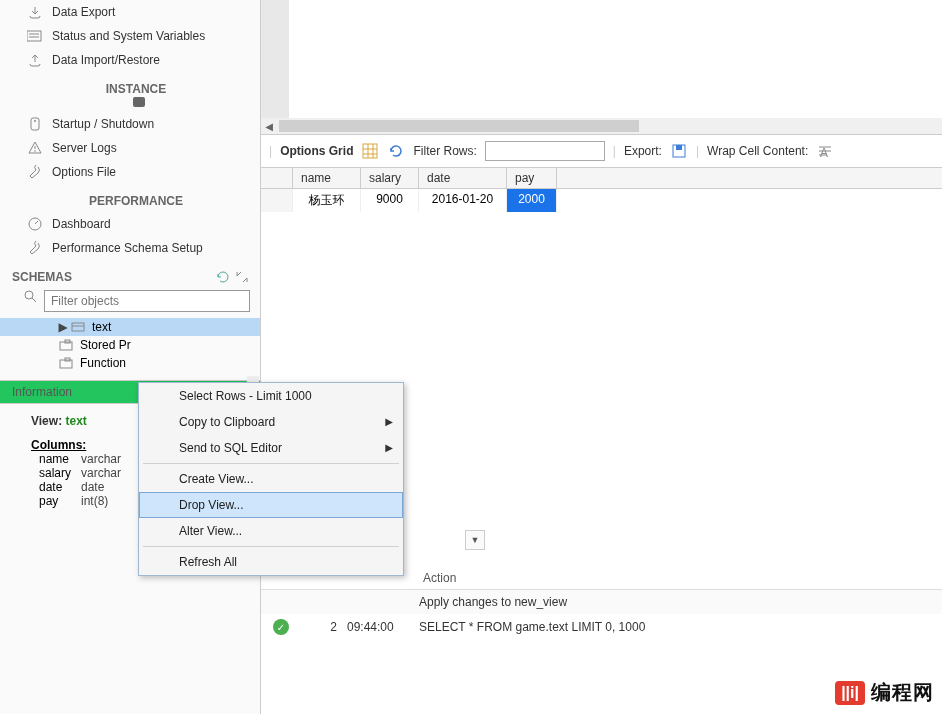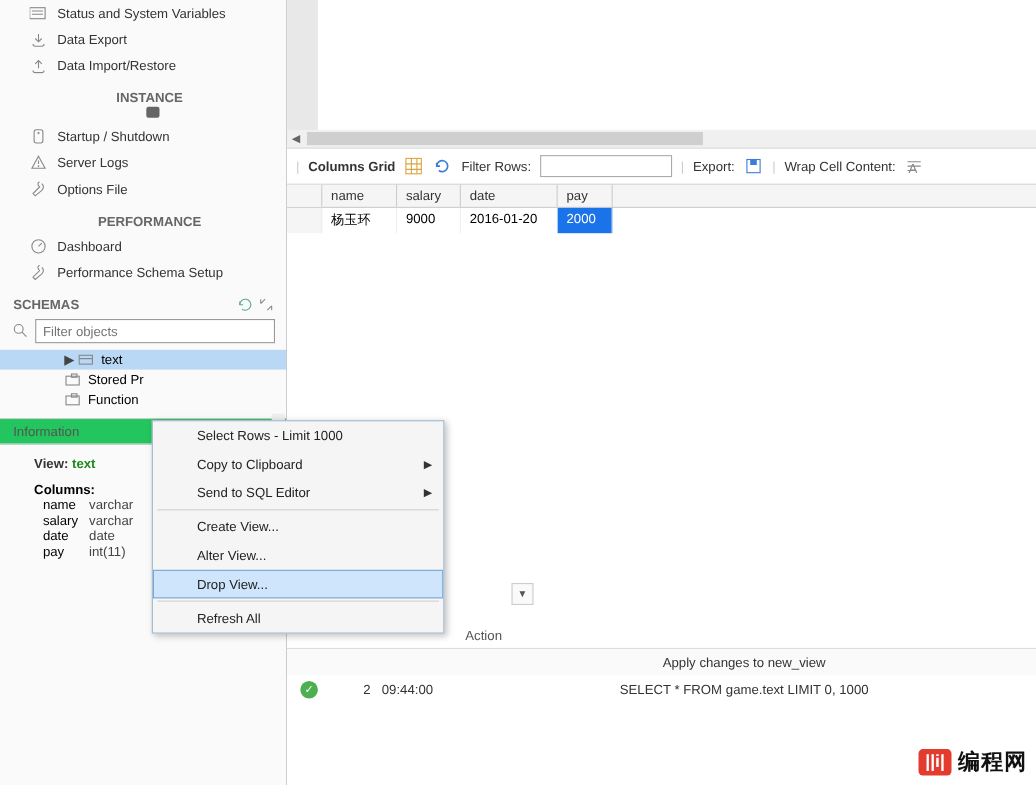--- a/index.html
+++ b/index.html
@@ -4,99 +4,99 @@
 <style>
 * { margin: 0; padding: 0; box-sizing: border-box; font-family: "Segoe UI", Tahoma, sans-serif; font-size: 12px; }
 body { width: 942px; height: 714px; background: #fff; position: relative; overflow: hidden; }
 .sidebar { position: absolute; left: 0; top: 0; width: 261px; height: 714px; background: #fafafa; border-right: 1px solid #ccc; }
 .nav-item { display: flex; align-items: center; padding: 4px 0 4px 26px; color: #333; cursor: pointer; font-size: 13px; }
 .nav-item .icon-box { width: 18px; height: 16px; margin-right: 8px; display: flex; align-items: center; justify-content: center; }
 .section-hdr { font-weight: bold; color: #666; font-size: 12px; padding: 10px 0 4px 12px; display: flex; align-items: center; flex-direction: column; }
 .schemas-hdr { display: flex; align-items: center; justify-content: space-between; padding: 10px 12px 4px 12px; }
 .schemas-hdr .lbl { font-weight: bold; color: #666; font-size: 12px; }
 .schemas-tools { display: flex; gap: 6px; color: #888; }
-.filter-row { display: flex; align-items: center; padding: 2px 10px 6px 12px; gap: 6px; }
+.filter-row { display: flex; padding: 2px 10px 6px 24px; gap: 6px; }
 .filter-input { flex: 1; border: 1px solid #999; padding: 3px 6px; color: #888; font-size: 12px; }
 .tree { padding: 0; }
 .tree-item { display: flex; align-items: center; padding: 2px 0 2px 58px; font-size: 13px; }
 .tree-item.selected { background: #b9d8f5; }
 .tree-item .tri { width: 10px; text-align: center; color: #444; margin-right: 2px; }
 .tree-item .tree-icon { width: 16px; height: 14px; margin-right: 6px; display: flex; align-items: center; justify-content: center; }
 .tree-scrollbar { position: absolute; right: 1px; top: 376px; width: 12px; height: 50px; background: #eee; }
 .info-hdr { background: #22c55e; border-top: 1px solid #ccc; border-bottom: 1px solid #ccc; padding: 4px 12px; color: #555; font-size: 12px; margin-top: 8px; }
 .info-body { padding: 10px 31px; font-size: 12px; }
 .info-body .view-lbl { color: #333; font-weight: bold; }
 .info-body .view-name { color: #1e8a1e; font-weight: bold; }
-.info-body .cols-lbl { font-weight: bold; margin-top: 10px; }
+.info-body .cols-lbl { font-weight: bold; margin-top: 10px; text-decoration: underline; }
 .col-row { display: flex; }
 .col-row .cn { width: 50px; padding-left: 8px; }
 .col-row .ct { color: #444; }
 .main { position: absolute; left: 261px; top: 0; right: 0; height: 714px; background: #fff; }
 .editor-area { height: 135px; background: #fff; border-bottom: 1px solid #ccc; position: relative; }
 .editor-gutter { position: absolute; left: 0; top: 0; width: 28px; height: 130px; background: #e8e8e8; }
 .hscroll { position: absolute; left: 0; bottom: 0; right: 0; height: 16px; background: #f0f0f0; display: flex; align-items: center; }
 .hscroll .arrow { width: 16px; text-align: center; color: #666; font-size: 10px; }
 .hscroll .thumb { width: 360px; height: 12px; background: #cfcfcf; margin-left: 2px; }
 .toolbar { display: flex; align-items: center; padding: 6px 8px; border-bottom: 1px solid #ccc; gap: 8px; }
 .tb-sep { color: #ccc; }
 .tb-label { color: #333; }
 .tb-bold { font-weight: bold; }
 .tb-input { border: 1px solid #aaa; width: 120px; height: 20px; padding: 0 4px; }
 .tb-icon { width: 18px; height: 18px; display: flex; align-items: center; justify-content: center; }
 .grid { font-size: 13px; }
 .grid-hdr { display: flex; background: #f5f5f5; border-bottom: 1px solid #ccc; }
 .grid-hdr .gh { border-right: 1px solid #ccc; padding: 3px 8px; color: #333; }
-.grid-row { display: flex; }
+.grid-row { display: flex; text-align: center; }
 .grid-row .gc { border-right: 1px solid #eee; padding: 3px 8px; }
 .rownum { width: 32px; background: #f5f5f5; border-right: 1px solid #ccc; }
 .col-name { width: 68px; }
 .col-sal { width: 58px; }
 .col-date { width: 88px; }
 .col-pay { width: 50px; }
 .cell-sel { background: #1a73e8; color: #fff; }
 .context-menu { position: absolute; left: 138px; top: 382px; width: 266px; background: #f5f5f5; border: 1px solid #9fb8cf; box-shadow: 2px 2px 6px rgba(0,0,0,0.25); font-family: monospace; font-size: 13px; z-index: 100; }
 .cm-item { padding: 6px 12px 6px 40px; position: relative; color: #222; cursor: pointer; }
 .cm-item.hover { background: #cfe5fb; border: 1px solid #7aa7d8; padding: 5px 11px 5px 39px; }
 .cm-item .arrow-r { position: absolute; right: 10px; top: 7px; font-size: 10px; color: #333; }
 .cm-sep { height: 1px; background: #d0d0d0; margin: 2px 4px; }
 .action-log { position: absolute; left: 261px; bottom: 74px; right: 0; }
 .log-hdr { display: flex; padding: 4px 12px; color: #555; font-size: 12px; border-bottom: 1px solid #ddd; }
 .log-row { display: flex; align-items: center; padding: 5px 8px; color: #333; font-size: 13px; }
 .log-row .status-ok { width: 16px; height: 16px; border-radius: 50%; background: #4caf50; color: #fff; display: flex; align-items: center; justify-content: center; font-size: 10px; margin-right: 18px; margin-left: 4px; }
 .log-row .idx { width: 40px; text-align: right; padding-right: 10px; }
 .log-row .time { width: 72px; }
-.log-row .action { flex: 1; text-align: center; }
+.log-row .action { flex: 1; }
 .dropdown-btn { position: absolute; left: 465px; top: 530px; width: 20px; height: 20px; border: 1px solid #ccc; background: #fafafa; display: flex; align-items: center; justify-content: center; font-size: 9px; color: #555; }
 .watermark { position: absolute; right: 8px; bottom: 8px; display: flex; align-items: center; gap: 6px; }
 .wm-badge { background: #e33b2e; color: #fff; font-weight: bold; padding: 3px 6px; border-radius: 4px; font-size: 16px; font-family: Arial; }
 .wm-text { font-size: 20px; color: #111; font-weight: bold; letter-spacing: 1px; }
 svg { display: block; }
 </style>
 </head>
 <body>
 
 <div class="sidebar">
   <div class="nav-item">
     <span class="icon-box">
         <svg width="16" height="14">
+          <path d="M3 11 Q3 13 5 13 L11 13 Q13 13 13 11" fill="none" stroke="#888"></path>
+          <path d="M8 2 L8 9 M5 6 L8 9 L11 6" fill="none" stroke="#888"></path>
+        </svg>
+      </span>
+    <span>Data Export</span>
+  </div>
+  <div class="nav-item">
+    <span class="icon-box">
+        <svg width="16" height="14">
           <rect x="0" y="2" width="14" height="10" fill="none" stroke="#888" stroke-width="1"></rect>
           <line x1="2" y1="5" x2="12" y2="5" stroke="#888"></line>
           <line x1="2" y1="8" x2="12" y2="8" stroke="#888"></line>
         </svg>
       </span>
     <span>Status and System Variables</span>
-  </div>
-  <div class="nav-item">
-    <span class="icon-box">
-        <svg width="16" height="14">
-          <path d="M3 11 Q3 13 5 13 L11 13 Q13 13 13 11" fill="none" stroke="#888"></path>
-          <path d="M8 2 L8 9 M5 6 L8 9 L11 6" fill="none" stroke="#888"></path>
-        </svg>
-      </span>
-    <span>Data Export</span>
   </div>
   <div class="nav-item">
     <span class="icon-box">
         <svg width="16" height="14">
           <path d="M3 11 Q3 13 5 13 L11 13 Q13 13 13 11" fill="none" stroke="#888"></path>
           <path d="M8 9 L8 2 M5 5 L8 2 L11 5" fill="none" stroke="#888"></path>
         </svg>
       </span>
     <span>Data Import/Restore</span>
   </div>
@@ -230,37 +230,37 @@
     <div class="col-row">
         <span class="cn">salary</span>
         <span class="ct">varchar</span>
       </div>
     <div class="col-row">
         <span class="cn">date</span>
         <span class="ct">date</span>
       </div>
     <div class="col-row">
         <span class="cn">pay</span>
-        <span class="ct">int(11)</span>
+        <span class="ct">int(8)</span>
       </div>
   </div>
 </div>
 
 <div class="main">
   <div class="editor-area">
     <div class="editor-gutter"></div>
     <div class="hscroll">
       <span class="arrow">◀</span>
       <div class="thumb"></div>
     </div>
   </div>
 
   <div class="toolbar">
     <span class="tb-sep">|</span>
-    <span class="tb-label tb-bold">Columns Grid</span>
+    <span class="tb-label tb-bold">Options Grid</span>
     <span class="tb-icon">
         <svg width="16" height="16">
           <rect x="1" y="1" width="14" height="14" fill="none" stroke="#d9a53d"></rect>
           <line x1="1" y1="6" x2="15" y2="6" stroke="#d9a53d"></line>
           <line x1="1" y1="11" x2="15" y2="11" stroke="#d9a53d"></line>
           <line x1="6" y1="1" x2="6" y2="15" stroke="#d9a53d"></line>
           <line x1="11" y1="1" x2="11" y2="15" stroke="#d9a53d"></line>
         </svg>
       </span>
     <span class="tb-icon">
@@ -335,22 +335,22 @@
   <div class="cm-item">
     <span>Copy to Clipboard</span>
     <span class="arrow-r">▶</span>
   </div>
   <div class="cm-item">
     <span>Send to SQL Editor</span>
     <span class="arrow-r">▶</span>
   </div>
   <div class="cm-sep"></div>
   <div class="cm-item">Create View...</div>
+  <div class="cm-item hover">Drop View...</div>
   <div class="cm-item">Alter View...</div>
-  <div class="cm-item hover">Drop View...</div>
   <div class="cm-sep"></div>
   <div class="cm-item">Refresh All</div>
 </div>
 
 <div class="watermark">
   <span class="wm-badge">||i|</span>
   <span class="wm-text">编程网</span>
 </div>
 
 </body></html>

